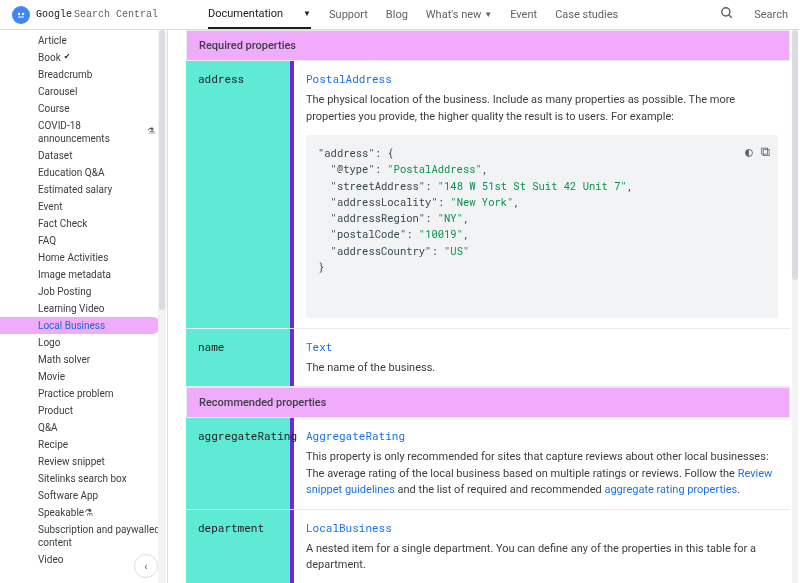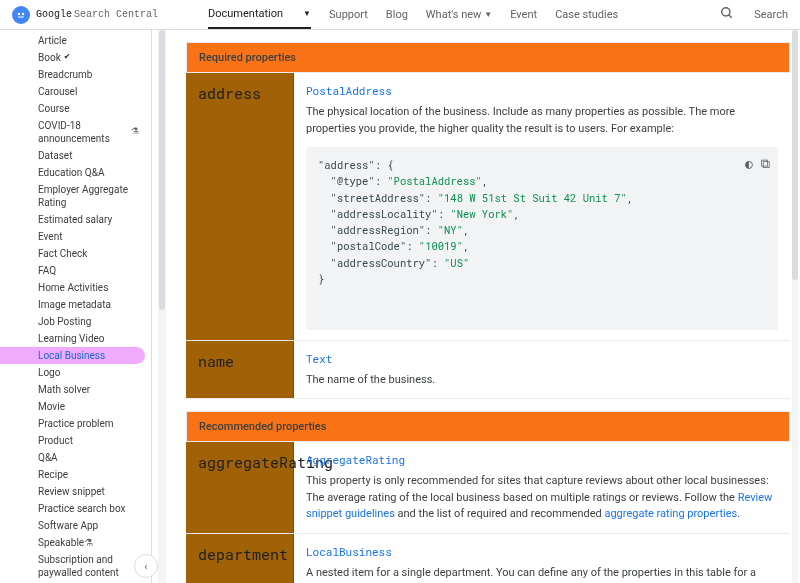--- a/index.html
+++ b/index.html
@@ -14,39 +14,39 @@
 .logo-text { font-size: 10px; font-family: Liberation Mono, monospace; }
 .logo-text .g { font-weight: 500; }
 .logo-text .sc { color: #5f6368; font-weight: 400; margin-left: 2px; }
 .nav { display: flex; gap: 18px; margin-left: 50px; align-items: center; height: 100%; }
 .nav-item { font-size: 11px; color: #5f6368; display: flex; align-items: center; gap: 3px; height: 100%; cursor: pointer; }
 .nav-item.active { color: #202124; border-bottom: 2px solid #202124; gap: 20px; }
 .caret { font-size: 8px; }
 .search-box { margin-left: auto; display: flex; align-items: center; gap: 20px; color: #5f6368; cursor: pointer; }
 
 
-.sidebar { position: absolute; left: 0; top: 30px; width: 152px; height: 553px; overflow-y: hidden; border-right: 1px solid #dadce0; padding-top: 2px; }
+.sidebar { position: absolute; left: 0; top: 30px; width: 168px; height: 553px; overflow-y: hidden; border-right: 1px solid #dadce0; padding-top: 2px; }
 .side-item { padding: 2px 6px 2px 38px; font-size: 10px; color: #3c4043; cursor: pointer; line-height: 1.3; display: flex; align-items: center; }
 .side-item.selected { background: #f0abfc; color: #1967d2; border-radius: 0 10px 10px 0; margin-right: 6px; }
 .side-item .flask { margin-left: auto; color: #5f6368; font-size: 9px; padding-right: 6px; }
 .side-item .badge { margin-left: 3px; font-size: 8px; color: #202124; }
 
 
 .scroll-track { position: absolute; left: 158px; top: 30px; width: 8px; height: 553px; background: #f1f3f4; }
 .scroll-thumb { position: absolute; left: 1px; width: 6px; top: 0; height: 280px; background: #dadce0; border-radius: 3px; }
 .scroll-btn { position: absolute; left: 134px; top: 554px; width: 24px; height: 24px; border-radius: 50%; background: #fff; border: 1px solid #dadce0; display: flex; align-items: center; justify-content: center; cursor: pointer; font-size: 11px; color: #5f6368; }
 
 
 .main { position: absolute; left: 168px; top: 30px; right: 0; bottom: 0; overflow: hidden; padding: 0 10px 0 18px; }
 .main-scroll { position: absolute; right: 2px; top: 0; width: 6px; height: 100%; background: #f1f3f4; }
 .main-scroll .thumb { position: absolute; top: 0; width: 100%; height: 250px; background: #dadce0; border-radius: 3px; }
 
-.section-hdr { background: #f97316; padding: 8px 12px; font-size: 11px; font-weight: 500; color: #3c4043; margin-top: 12px; border: 1px solid #e8eaed; }
+.section-hdr { background: #f0abfc; padding: 8px 12px; font-size: 11px; font-weight: 500; color: #3c4043; border: 1px solid #e8eaed; }
 .prop-row { display: flex; border-bottom: 1px solid #e8eaed; }
-.prop-name { width: 108px; padding: 10px 12px; font-family: "Roboto Mono", Consolas, monospace; font-size: 15px; background: #a16207; border-right: 1px solid #6d28d9; }
+.prop-name { width: 108px; padding: 10px 12px; font-family: "Roboto Mono", Consolas, monospace; font-size: 11px; background: #5eead4; border-right: 4px solid #6d28d9; }
 .prop-body { flex: 1; padding: 10px 12px; }
 .type-link { color: #1a73e8; font-family: "Roboto Mono", Consolas, monospace; font-size: 11px; cursor: pointer; }
 .inline-link { color: #1a73e8; cursor: pointer; }
 .desc { font-size: 11px; color: #3c4043; line-height: 1.5; margin-top: 6px; }
 .desc:first-child { margin-top: 0; }
 .code-block { background: #f1f3f4; padding: 10px 12px; margin-top: 10px; position: relative; font-family: "Roboto Mono", Consolas, monospace; font-size: 10.5px; line-height: 1.55; color: #37474f; white-space: pre; border-radius: 2px; }
 .code-block .str { color: #0d904f; }
 .code-actions { position: absolute; right: 8px; top: 6px; display: flex; gap: 8px; }
 .code-actions span { cursor: pointer; color: #5f6368; font-size: 13px; }
 </style>
@@ -110,23 +110,20 @@
       <span>COVID-18 announcements</span>
       <span class="flask">⚗</span>
     </div>
     <div class="side-item">
       <span>Dataset</span>
     </div>
     <div class="side-item">
       <span>Education Q&amp;A</span>
     </div>
     <div class="side-item">
-      <span>Employer Aggregate Rating</span>
-    </div>
-    <div class="side-item">
       <span>Estimated salary</span>
     </div>
     <div class="side-item">
       <span>Event</span>
     </div>
     <div class="side-item">
       <span>Fact Check</span>
     </div>
     <div class="side-item">
       <span>FAQ</span>
@@ -164,21 +161,21 @@
     <div class="side-item">
       <span>Q&amp;A</span>
     </div>
     <div class="side-item">
       <span>Recipe</span>
     </div>
     <div class="side-item">
       <span>Review snippet</span>
     </div>
     <div class="side-item">
-      <span>Practice search box</span>
+      <span>Sitelinks search box</span>
     </div>
     <div class="side-item">
       <span>Software App</span>
     </div>
     <div class="side-item">
       <span>Speakable</span>
       <span style="color: rgb(95, 99, 104);"> ⚗</span>
     </div>
     <div class="side-item">
       <span>Subscription and paywalled content</span>

